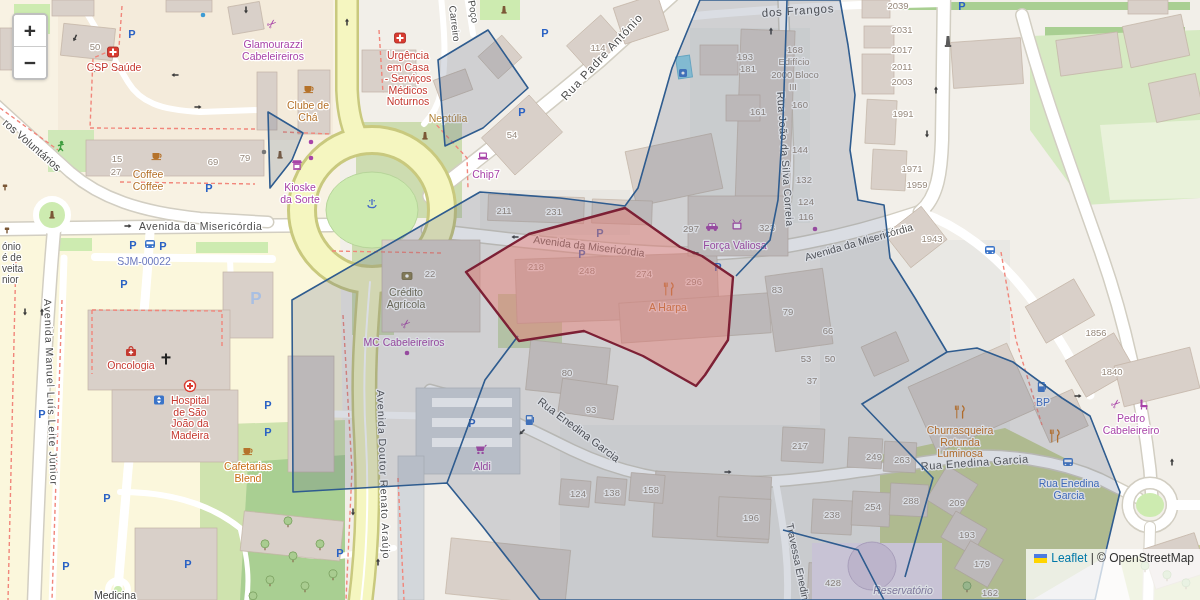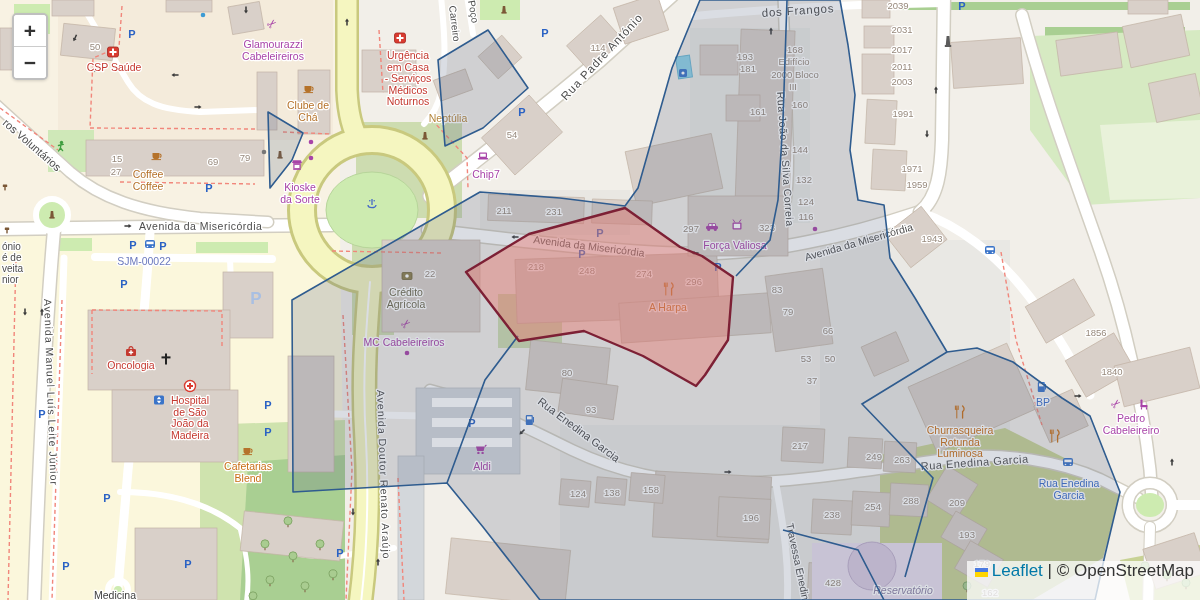--- a/index.html
+++ b/index.html
@@ -13,22 +13,22 @@
   .ryc{fill:none;stroke:#c9c97e;stroke-linecap:round;}
   .ry{fill:none;stroke:#f5f6c0;stroke-linecap:round;}
   .rd{fill:none;stroke:#f1867b;stroke-width:1.4;stroke-dasharray:4 3;}
   
   .zoomctl{position:absolute;left:12px;top:13px;width:32px;border:2px solid rgba(0,0,0,.25);
            border-radius:5px;background:#fff;overflow:hidden;box-shadow:0 1px 3px rgba(0,0,0,.15);}
   .zoomctl a{display:block;width:32px;height:31px;line-height:31px;text-align:center;
              font-size:21px;font-weight:bold;color:#333;text-decoration:none;background:#fff;cursor:pointer;}
   .zoomctl a:first-child{border-bottom:1px solid #ccc;}
   
-  .attrib{position:absolute;right:0;bottom:0;height:35px;line-height:19px;padding:0 6px 4px 8px;
-          background:rgba(255,255,255,.75);font-size:17px;color:#333;white-space:nowrap;}
+  .attrib{position:absolute;right:0;bottom:0;height:35px;line-height:19px;padding:0 6px 16px 8px;
+          background:rgba(255,255,255,.75);font-size:12px;color:#333;white-space:nowrap;}
   .attrib a{color:#0078a8;text-decoration:none;cursor:pointer;}
   .flag{display:inline-block;width:13px;height:9px;margin-right:4px;vertical-align:-1px;
         background:linear-gradient(to bottom,#4c7be1 0 50%,#ffd500 50% 100%);}
 </style>
 </head>
 <body>
 
 <div id="stage">
 <svg id="basemap" width="1200" height="600" viewBox="0 0 1200 600">
 

